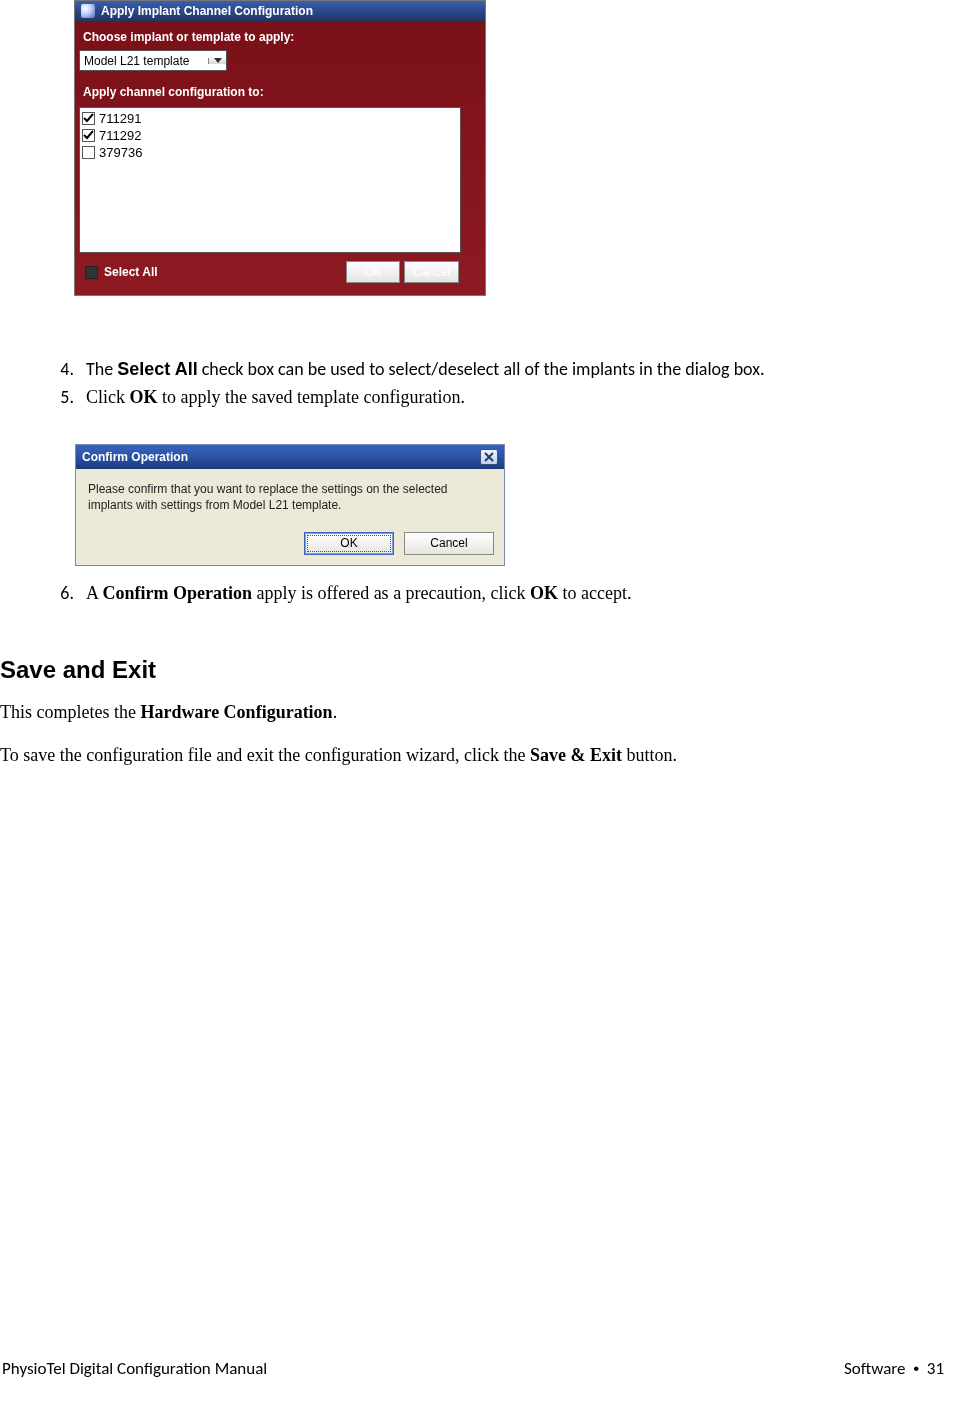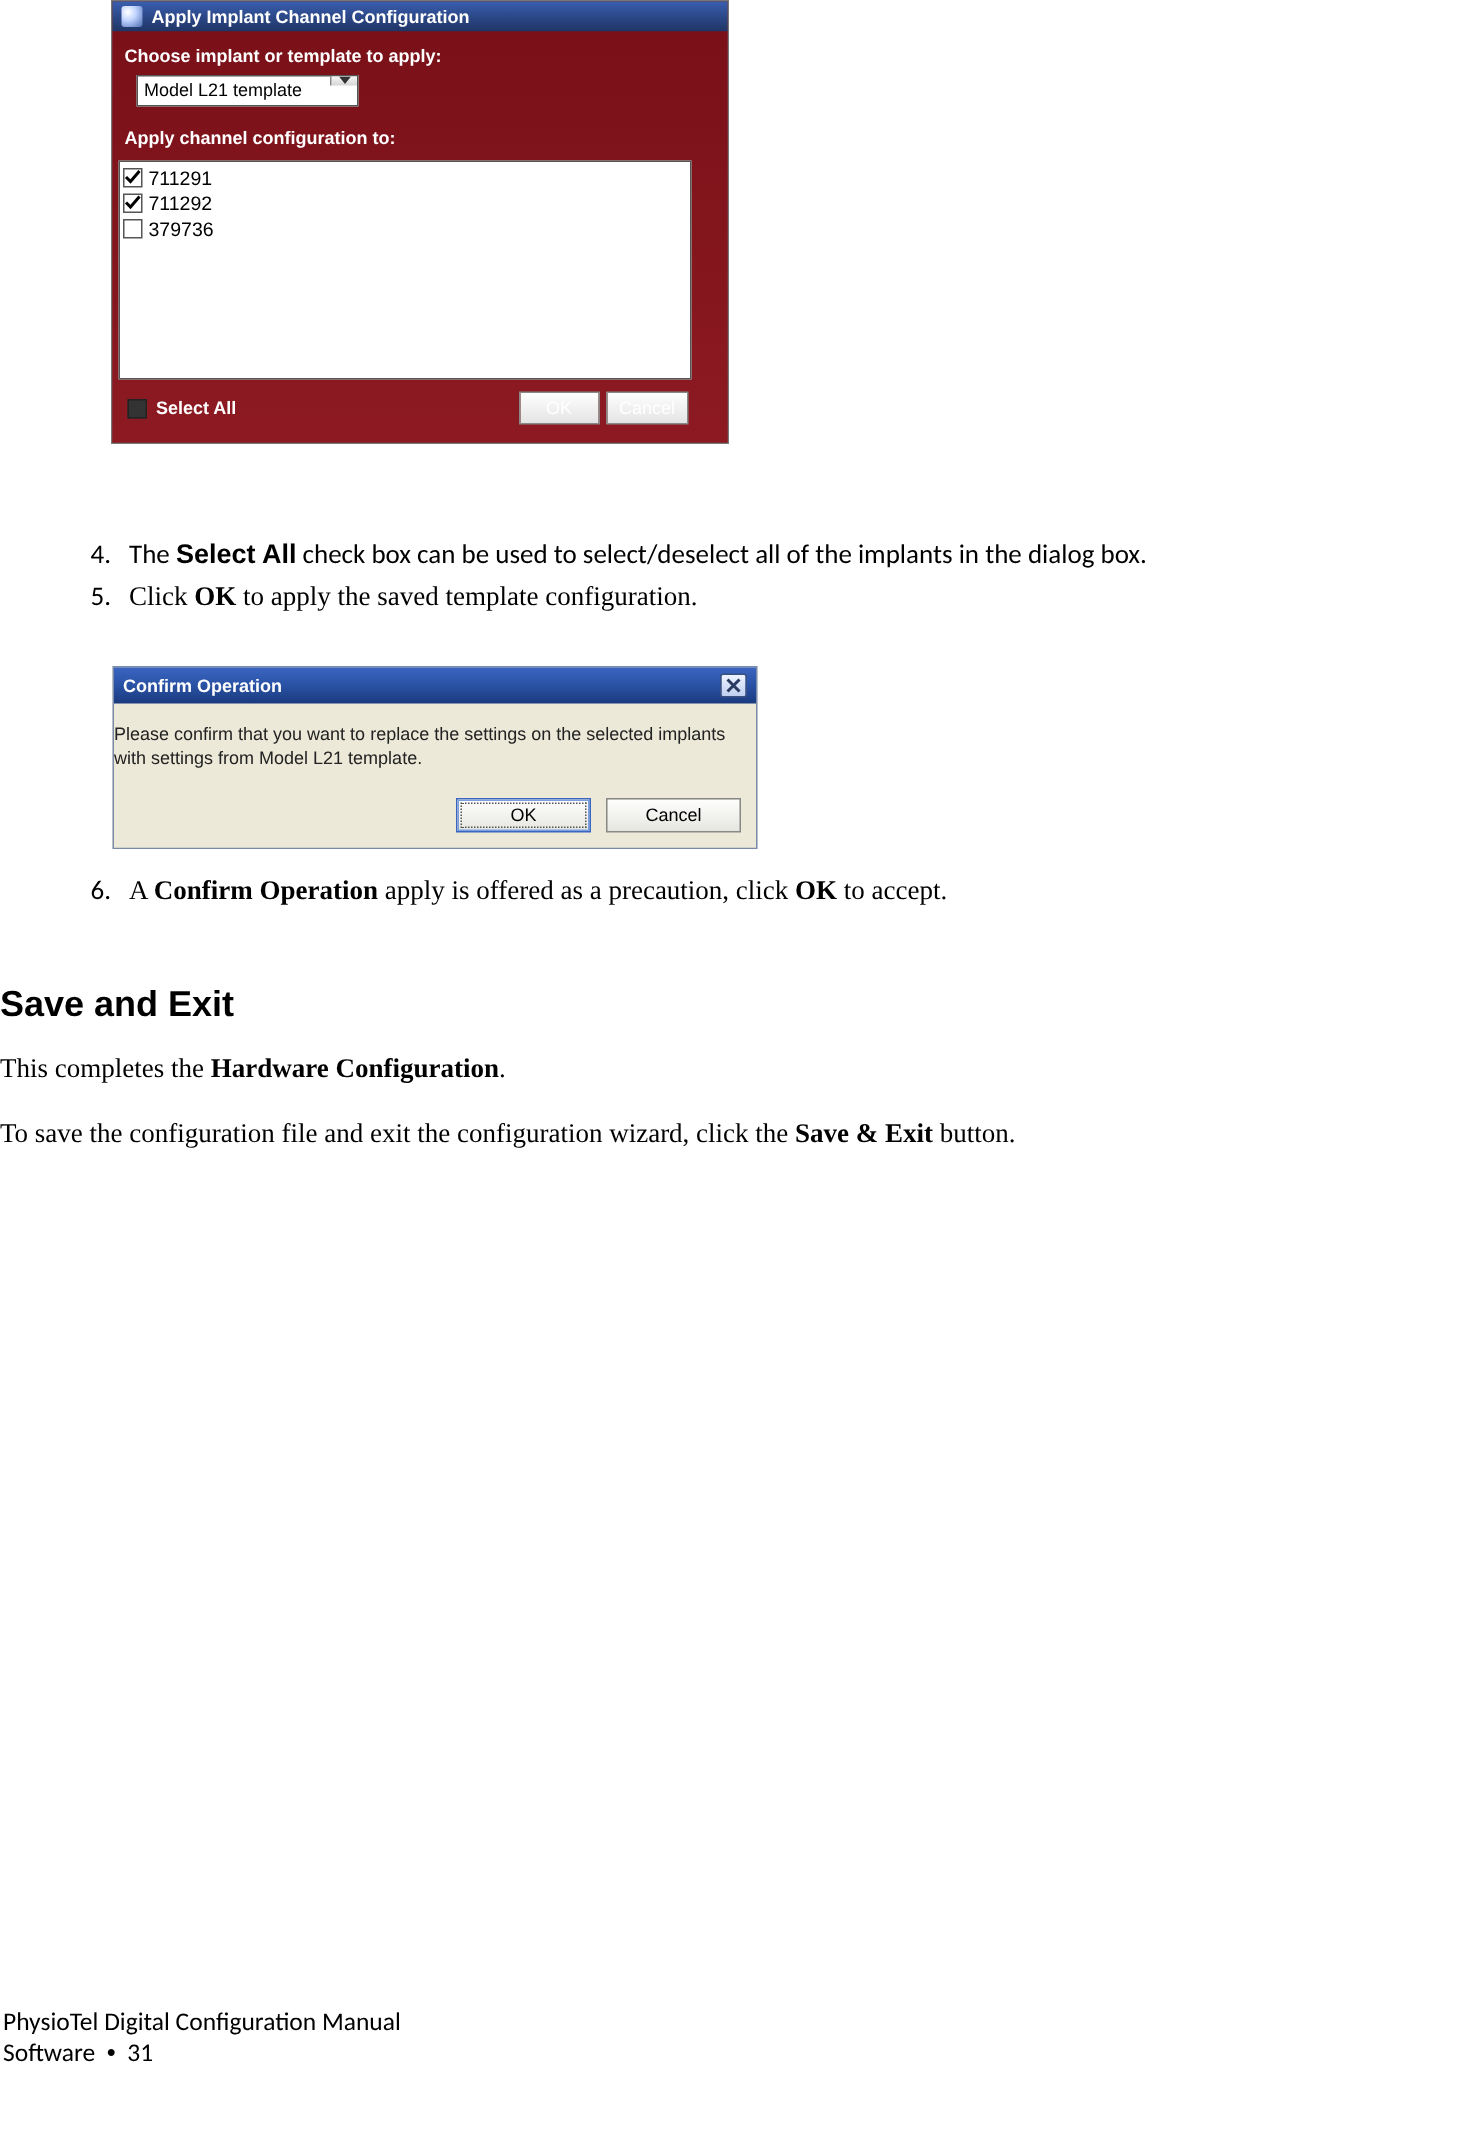--- a/index.html
+++ b/index.html
@@ -48,27 +48,27 @@
     font-size: 12px;
   }
   .dlg1-label {
     color: #fff;
     font-weight: bold;
     padding: 6px 4px 6px 4px;
     font-size: 12px;
   }
   .dropdown {
     display: inline-flex;
-    align-items: flex-start;
+    align-items: center;
     background: #fff;
     color: #000;
     border: 1px solid #555;
     width: 148px;
     height: 21px;
-    margin-left: 12px;
+    margin-left: 0;
   }
   .dropdown .dd-text {
     flex: 1;
     font-size: 12px;
     padding: 2px 4px;
     font-family: Tahoma, Arial, sans-serif;
     font-weight: normal;
   }
   .dropdown .dd-btn {
     width: 18px;
@@ -188,21 +188,21 @@
     border: 1px solid #3a5080;
     border-radius: 2px;
     display: flex;
     align-items:center;
     justify-content:center;
     color:#2a3a60;
     font-weight:bold;
     font-size:12px;
   }
   .dlg2-body {
-    padding: 12px 0;
+    padding: 12px 12px;
     font-size: 12px;
     color: #222;
     line-height: 1.35;
   }
   .dlg2-footer {
     background: #ece9d8;
     padding: 6px 10px 10px 10px;
     display: flex;
     justify-content: flex-end;
     gap: 10px;
@@ -242,21 +242,20 @@
   
   .page-footer {
     position: absolute;
     bottom: 44px;
     left: 2px;
     right: 30px;
     display: flex;
     justify-content: space-between;
     font-family: Calibri, Arial, sans-serif;
     font-size: 17px;
-    flex-direction: column;
   }
   .page-footer .dot {
     font-family: Arial, sans-serif;
   }
 </style>
 </head>
 <body>
 
 <div class="page">
 

